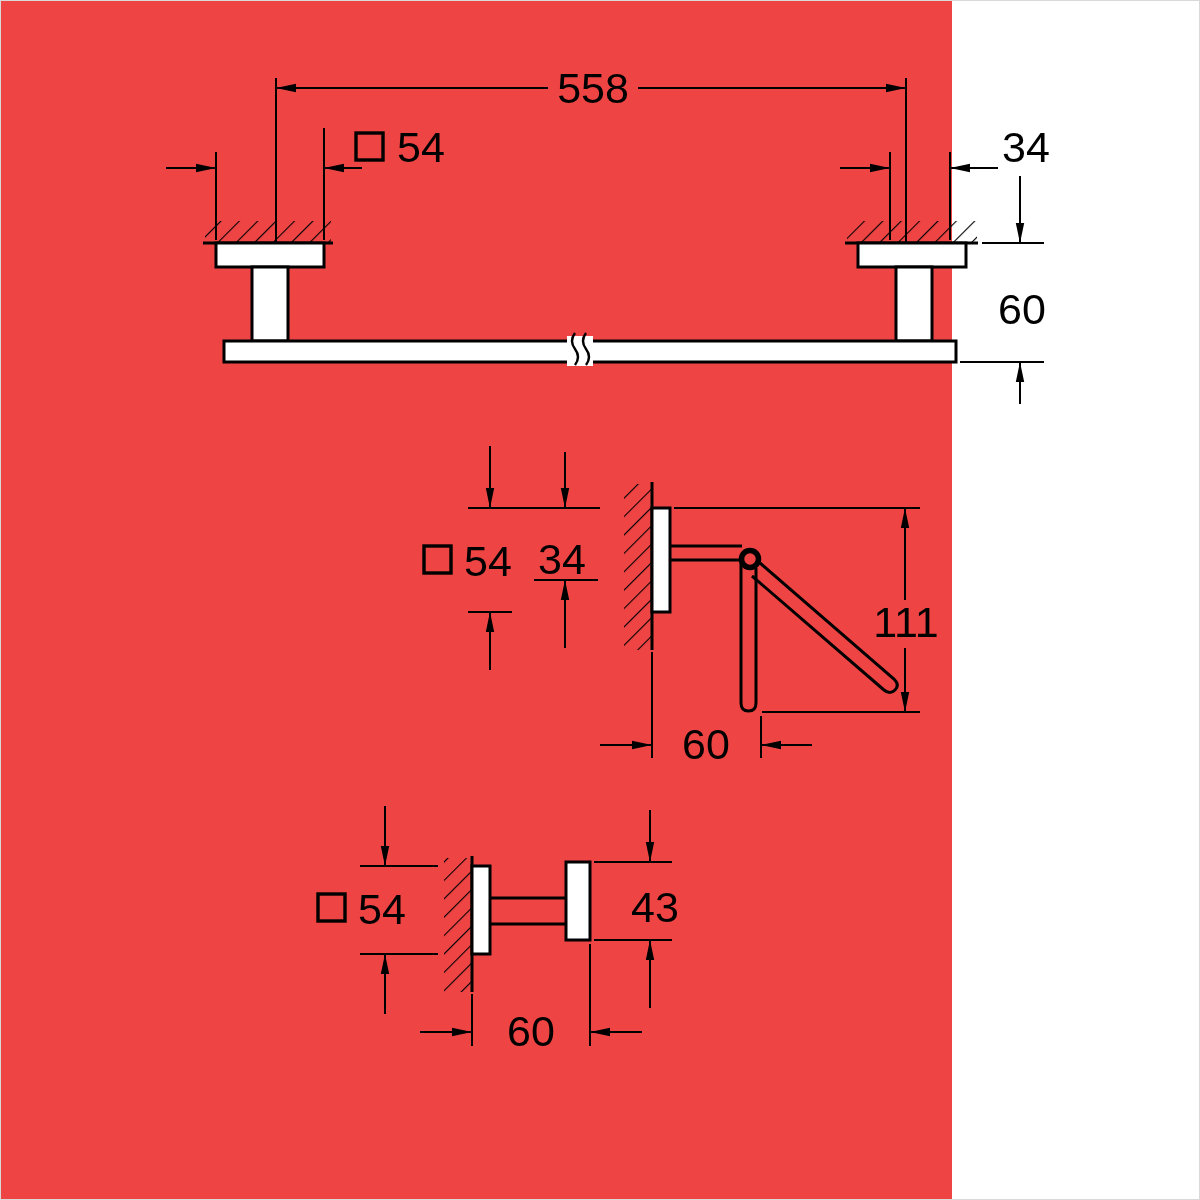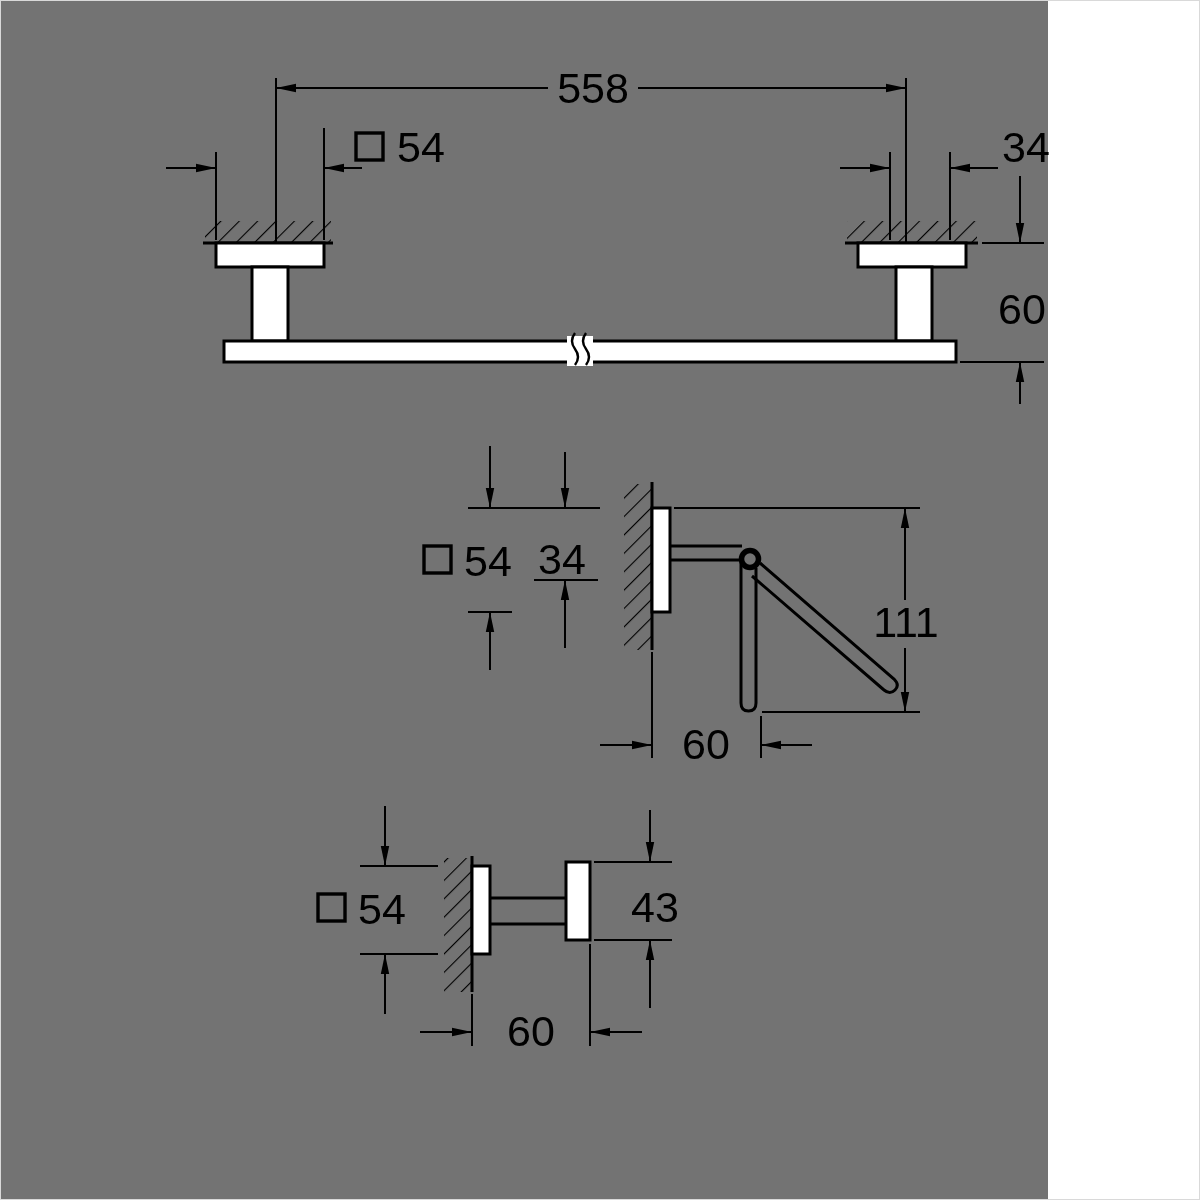--- a/index.html
+++ b/index.html
@@ -1,16 +1,16 @@
 <!DOCTYPE html>
 <html><head>
 <meta charset="utf-8">
 <style>
   html,body{margin:0;padding:0;background:#ffffff;}
-  .canvas{width:1048px;height:1200px;position:relative;background:#737373;}
+  .canvas{width:952px;height:1200px;position:relative;background:#ef4444;}
   svg{display:block;}
   .obj{stroke:#000;stroke-width:3;fill:none;}
   .objf{stroke:#000;stroke-width:3;fill:#ffffff;}
   .dim{stroke:#000;stroke-width:2;fill:none;}
   .brk{stroke:#000;stroke-width:2.4;fill:none;}
   .sq{stroke:#000;stroke-width:3.4;fill:none;}
   .lbl{font-family:"Liberation Sans",sans-serif;font-size:43px;fill:#000;}
   .pivot{stroke:#000;stroke-width:5.5;fill:none;}
 </style>
 </head>

